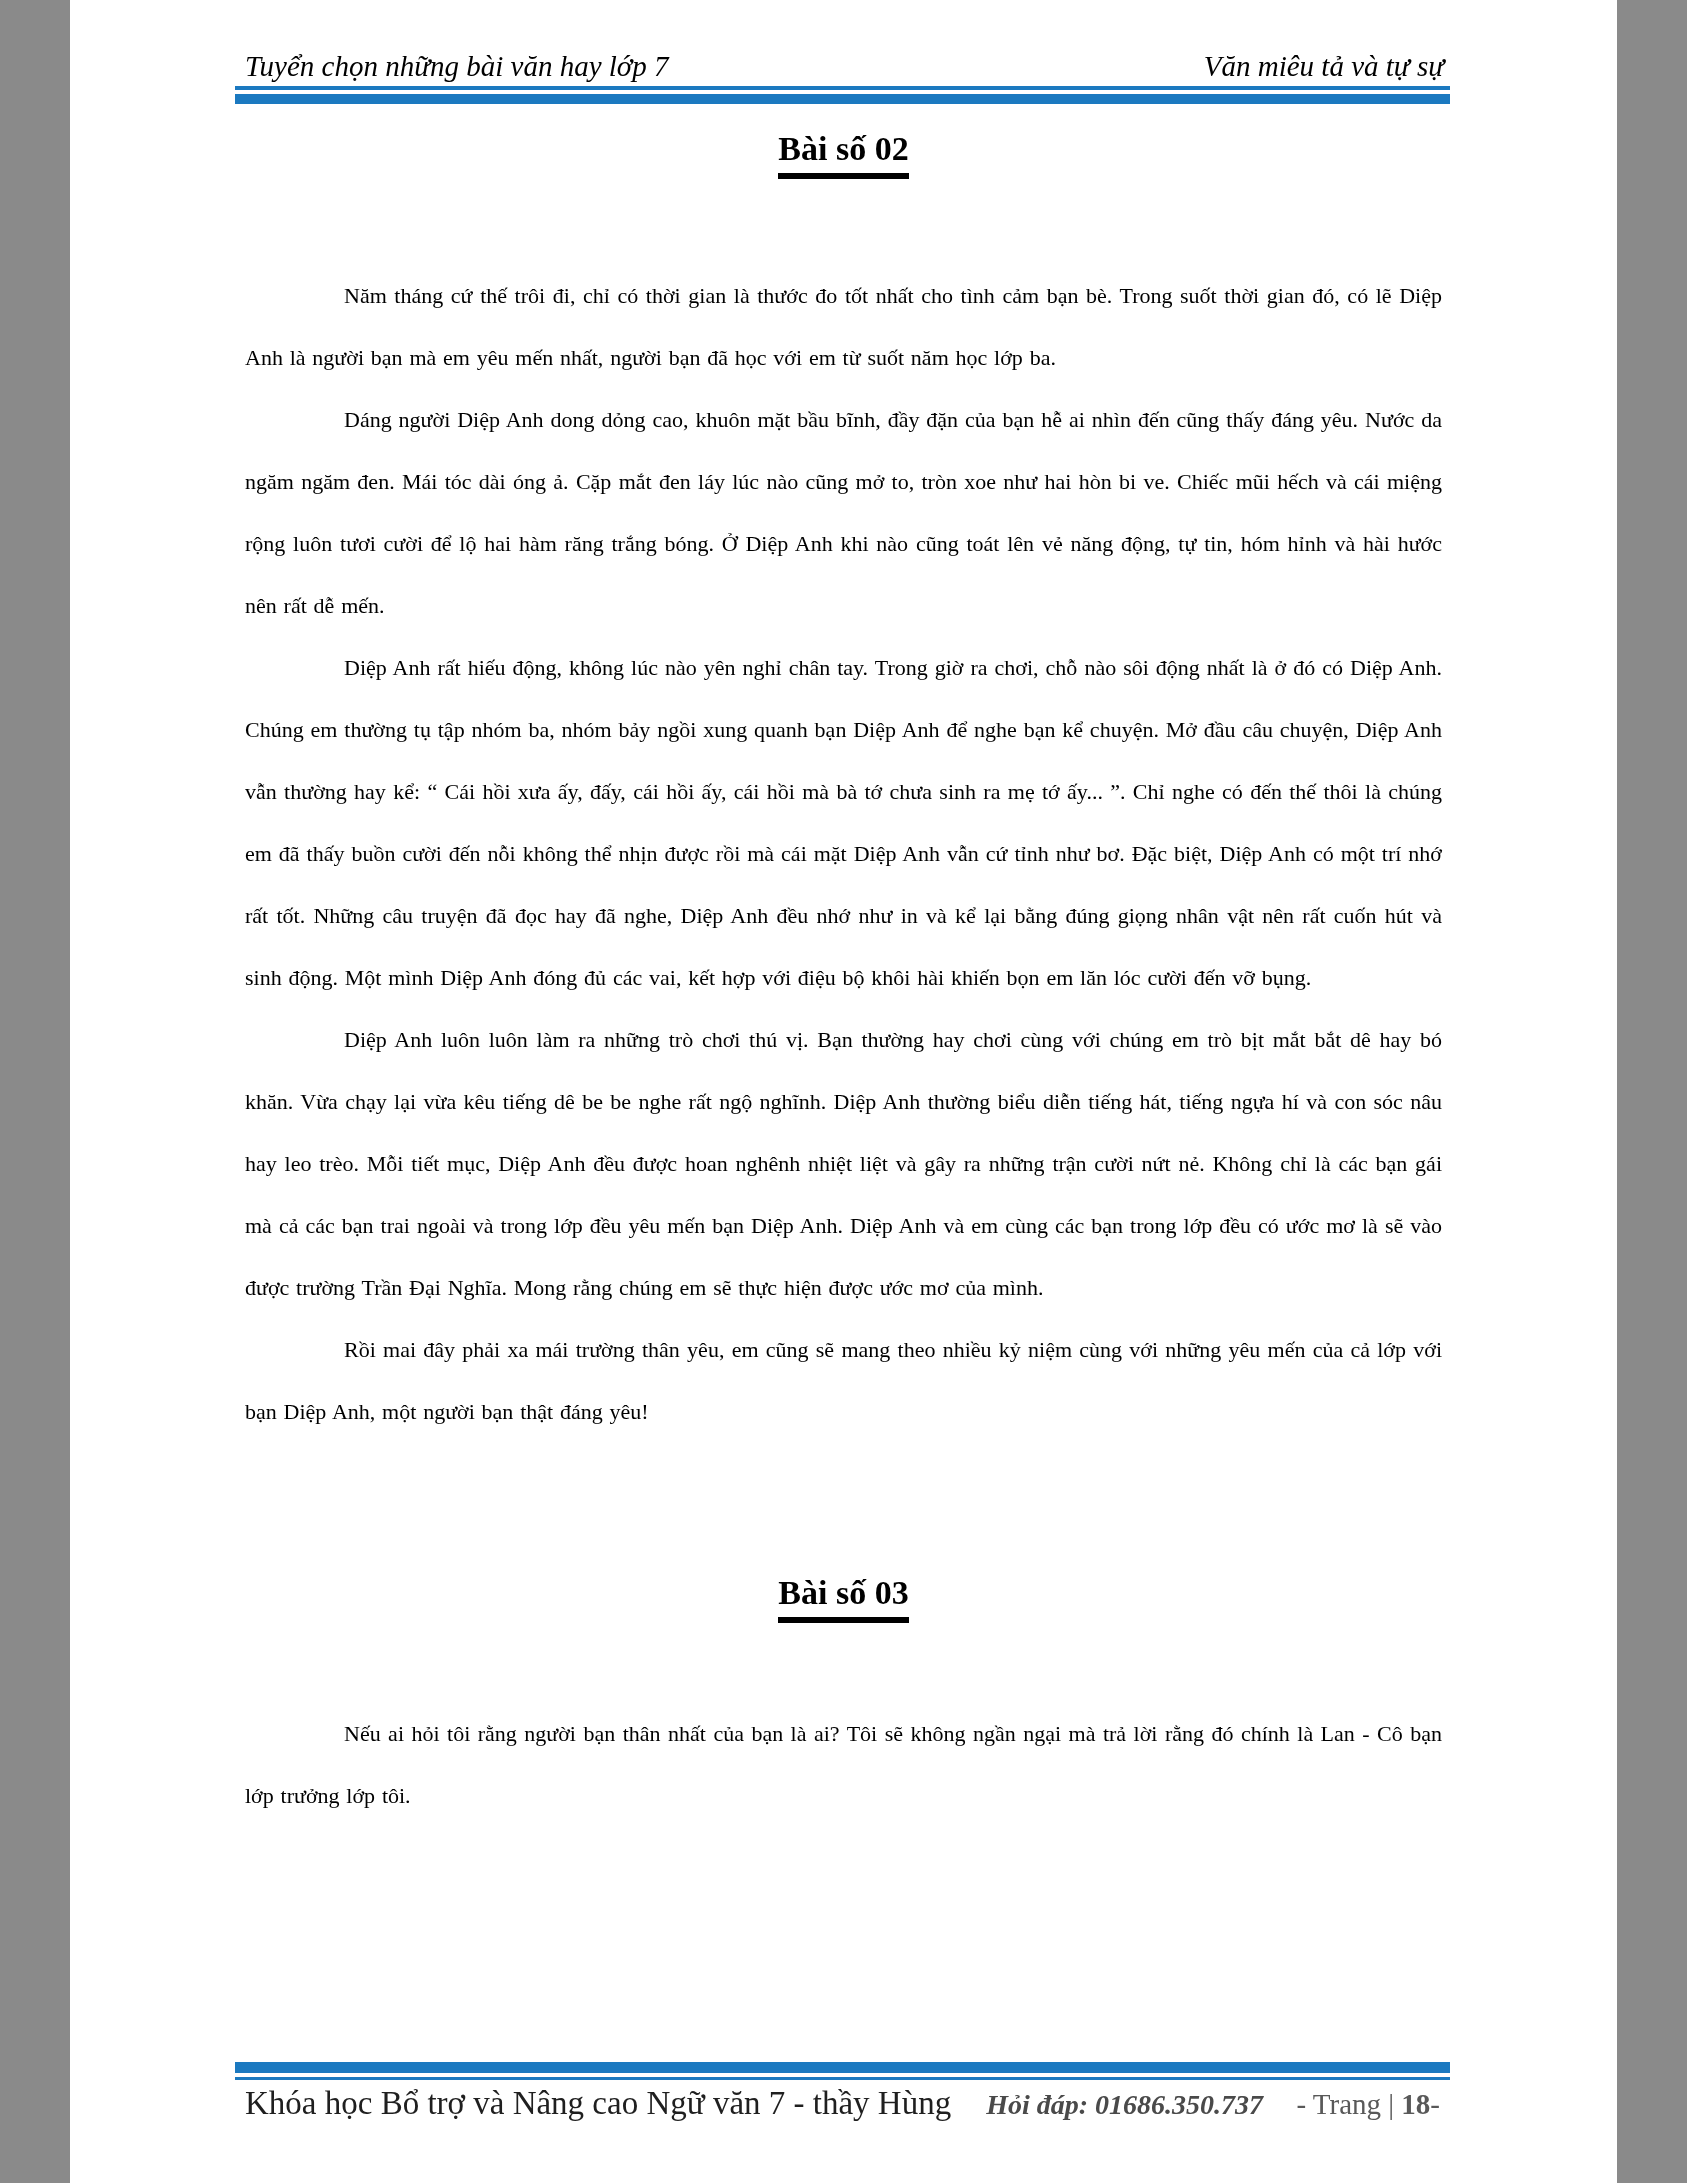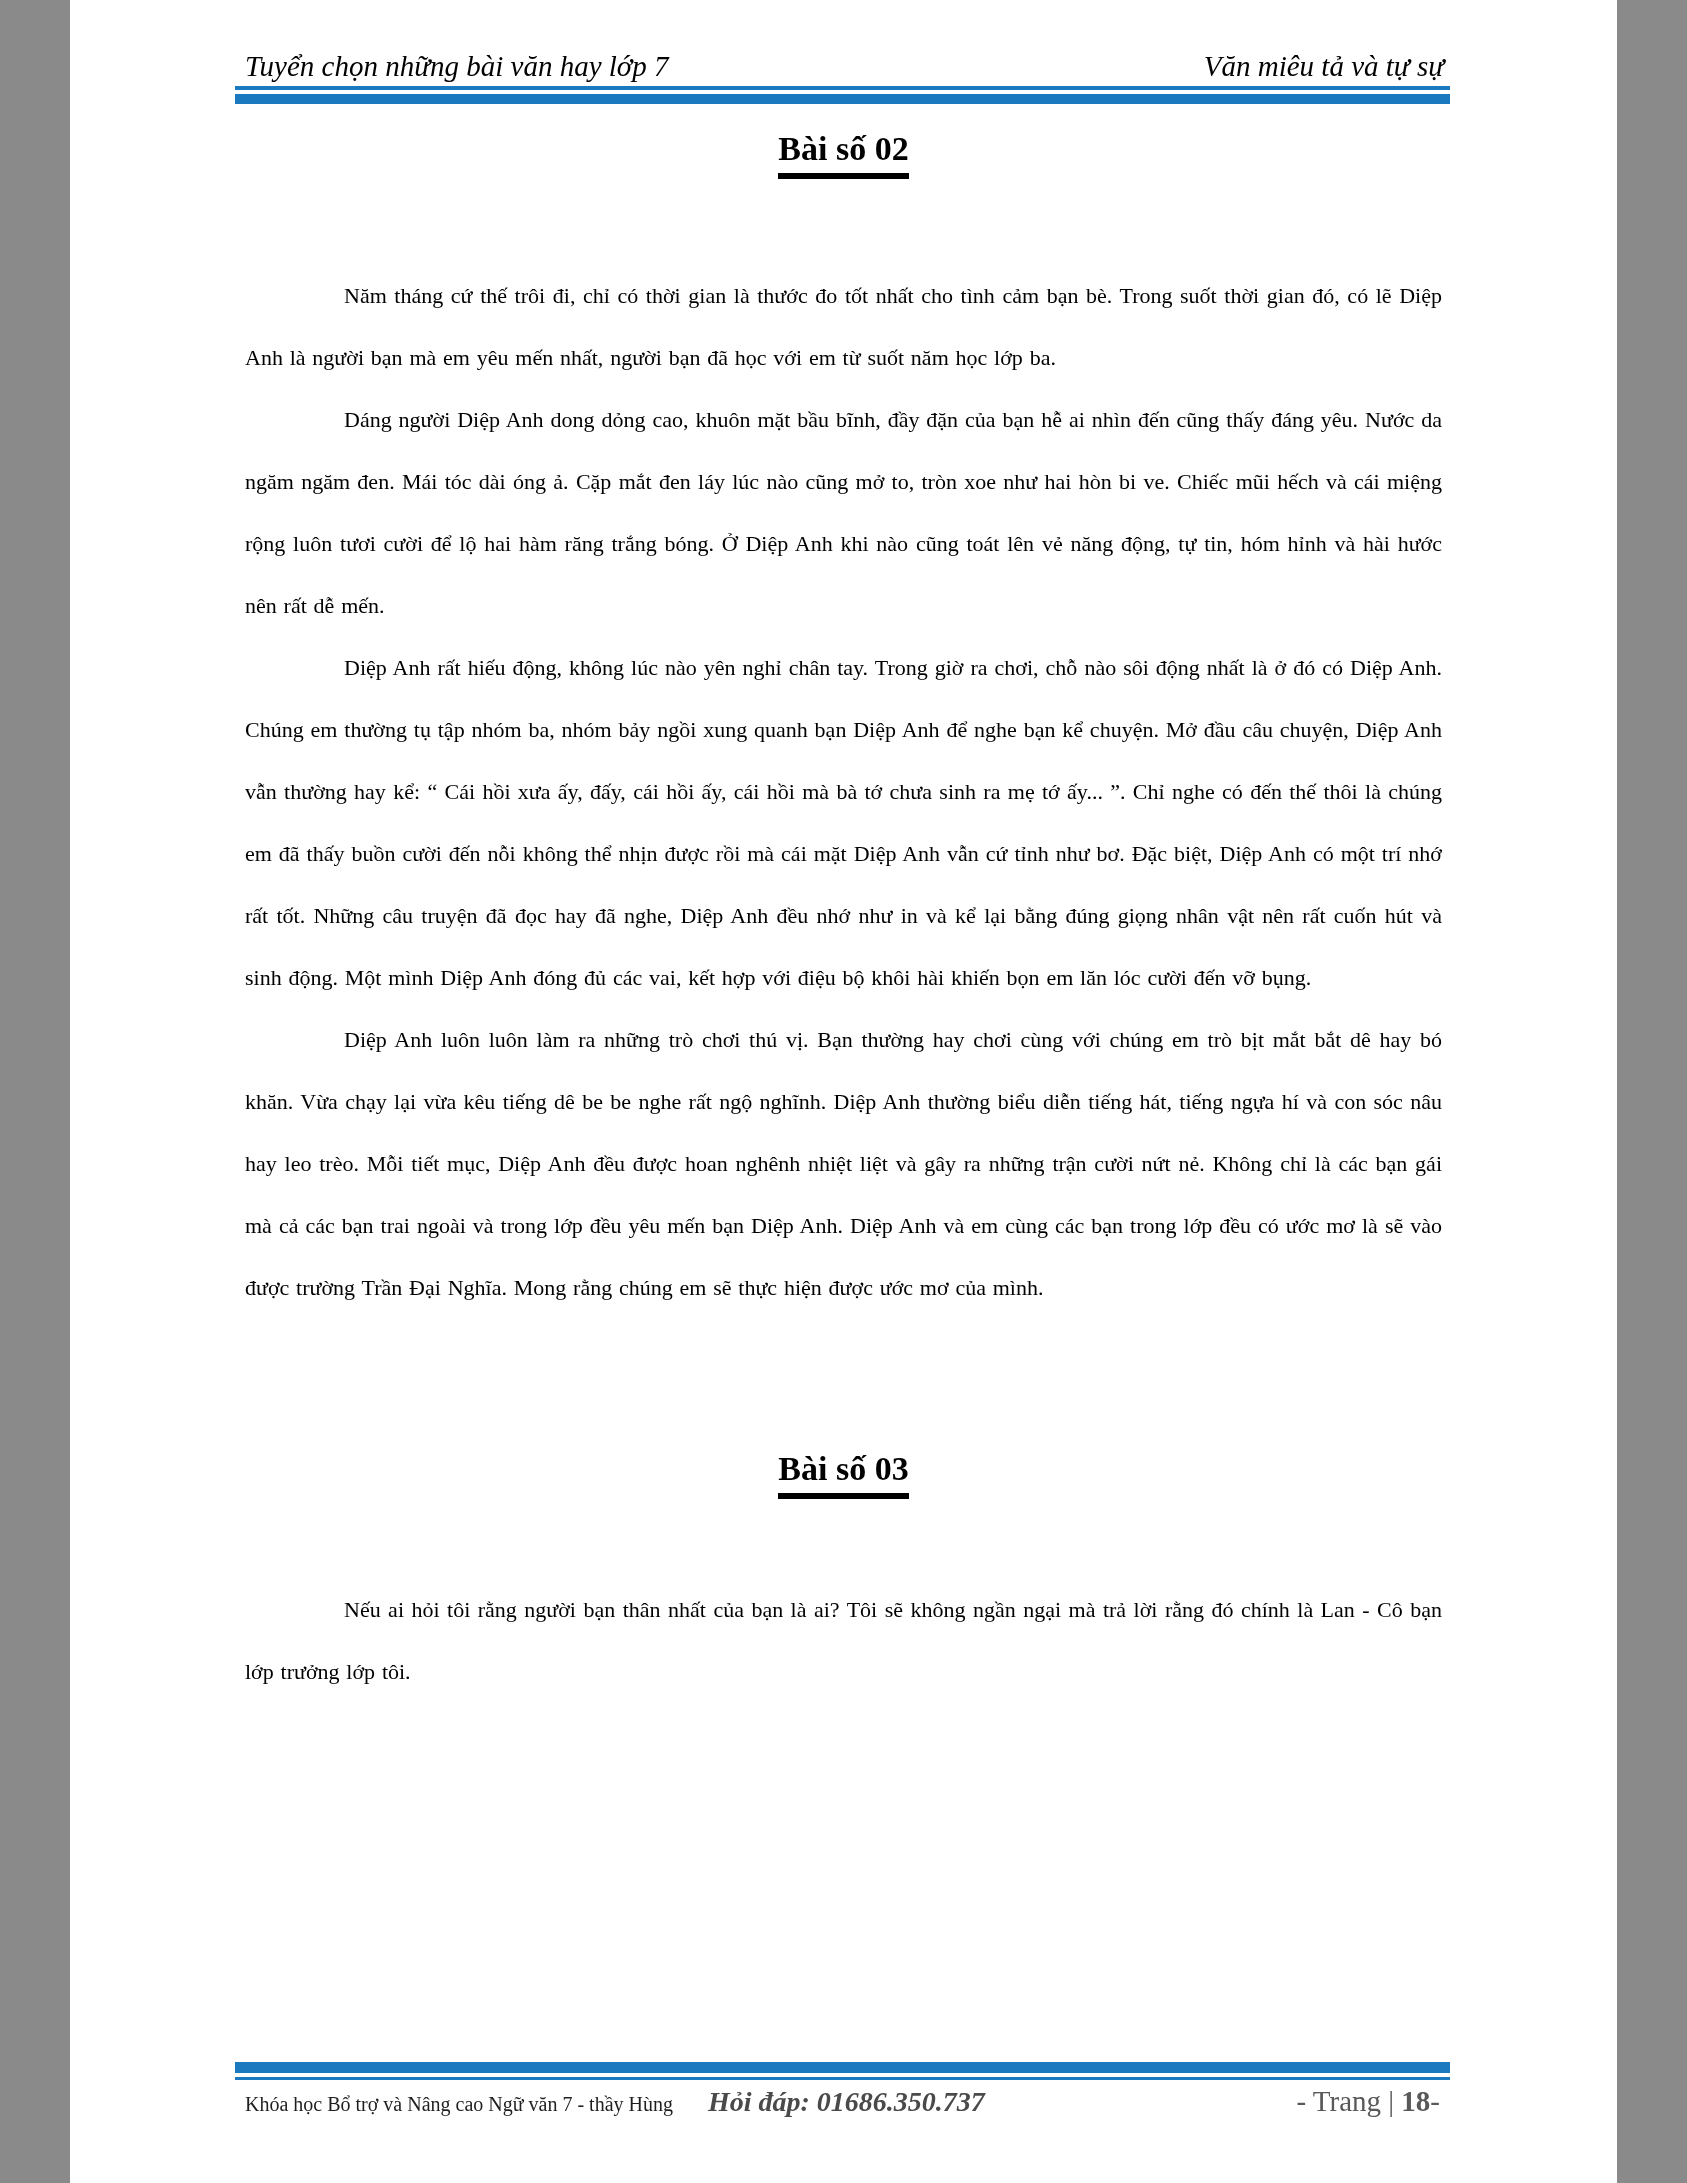--- a/index.html
+++ b/index.html
@@ -40,21 +40,21 @@
     text-align:justify; text-indent:99px;
     word-spacing:1.3px;
   }
   
   .rule-thick-bottom { position:absolute; left:165px; right:167px; top:2062px; height:11.2px; }
   .rule-thin-bottom  { position:absolute; left:165px; right:167px; top:2077px; height:3.3px;  }
   .footer {
     position:absolute; left:175px; right:177px; top:2085px;
     display:flex; align-items:baseline; white-space:nowrap;
   }
-  .footer-course  { font-size:20px; color:#1f1f1f;font-family:Liberation Serif, serif; }
+  .footer-course  { font-size:33px; color:#1f1f1f;font-family:Liberation Serif, serif; }
   .footer-contact { font-size:28px; font-weight:bold; font-style:italic; color:#4a4a4a; margin-left:35px; }
   .footer-page    { margin-left:auto; font-size:29px; color:#595959; }
   .footer-page .pagenum { font-weight:bold; }
 </style>
 </head>
 <body>
 
 <div class="page">
 
   <div class="header">
@@ -64,20 +64,21 @@
   <div class="rule-thin-top accent" style="background: rgb(27, 121, 192);"></div>
   <div class="rule-thick-top accent" style="background: rgb(27, 121, 192);"></div>
 
   <main class="content" id="sections">
       <section class="section">
         <h2 class="section-heading"><span class="u">Bài số 02</span></h2>
         <p class="para">Năm tháng cứ thế trôi đi, chỉ có thời gian là thước đo tốt nhất cho tình cảm bạn bè. Trong suốt thời gian đó, có lẽ Diệp Anh là người bạn mà em yêu mến nhất, người bạn đã học với em từ suốt năm học lớp ba.</p>
         <p class="para">Dáng người Diệp Anh dong dỏng cao, khuôn mặt bầu bĩnh, đầy đặn của bạn hễ ai nhìn đến cũng thấy đáng yêu. Nước da ngăm ngăm đen. Mái tóc dài óng ả. Cặp mắt đen láy lúc nào cũng mở to, tròn xoe như hai hòn bi ve. Chiếc mũi hếch và cái miệng rộng luôn tươi cười để lộ hai hàm răng trắng bóng. Ở Diệp Anh khi nào cũng toát lên vẻ năng động, tự tin, hóm hỉnh và hài hước nên rất dễ mến.</p>
         <p class="para">Diệp Anh rất hiếu động, không lúc nào yên nghỉ chân tay. Trong giờ ra chơi, chỗ nào sôi động nhất là ở đó có Diệp Anh. Chúng em thường tụ tập nhóm ba, nhóm bảy ngồi xung quanh bạn Diệp Anh để nghe bạn kể chuyện. Mở đầu câu chuyện, Diệp Anh vẫn thường hay kể: “ Cái hồi xưa ấy, đấy, cái hồi ấy, cái hồi mà bà tớ chưa sinh ra mẹ tớ ấy... ”. Chỉ nghe có đến thế thôi là chúng em đã thấy buồn cười đến nỗi không thể nhịn được rồi mà cái mặt Diệp Anh vẫn cứ tỉnh như bơ. Đặc biệt, Diệp Anh có một trí nhớ rất tốt. Những câu truyện đã đọc hay đã nghe, Diệp Anh đều nhớ như in và kể lại bằng đúng giọng nhân vật nên rất cuốn hút và sinh động. Một mình Diệp Anh đóng đủ các vai, kết hợp với điệu bộ khôi hài khiến bọn em lăn lóc cười đến vỡ bụng.</p>
         <p class="para">Diệp Anh luôn luôn làm ra những trò chơi thú vị. Bạn thường hay chơi cùng với chúng em trò bịt mắt bắt dê hay bó khăn. Vừa chạy lại vừa kêu tiếng dê be be nghe rất ngộ nghĩnh. Diệp Anh thường biểu diễn tiếng hát, tiếng ngựa hí và con sóc nâu hay leo trèo. Mỗi tiết mục, Diệp Anh đều được hoan nghênh nhiệt liệt và gây ra những trận cười nứt nẻ. Không chỉ là các bạn gái mà cả các bạn trai ngoài và trong lớp đều yêu mến bạn Diệp Anh. Diệp Anh và em cùng các bạn trong lớp đều có ước mơ là sẽ vào được trường Trần Đại Nghĩa. Mong rằng chúng em sẽ thực hiện được ước mơ của mình.</p>
+        <p class="para">Rồi mai đây phải xa mái trường thân yêu, em cũng sẽ mang theo nhiều kỷ niệm cùng với những yêu mến của cả lớp với bạn Diệp Anh, một người bạn thật đáng yêu!</p>
       </section>
       <section class="section">
         <h2 class="section-heading"><span class="u">Bài số 03</span></h2>
         <p class="para">Nếu ai hỏi tôi rằng người bạn thân nhất của bạn là ai? Tôi sẽ không ngần ngại mà trả lời rằng đó chính là Lan - Cô bạn lớp trưởng lớp tôi.</p>
       </section>
     </main>
 
   <div class="rule-thick-bottom accent" style="background: rgb(27, 121, 192);"></div>
   <div class="rule-thin-bottom accent" style="background: rgb(27, 121, 192);"></div>
 

